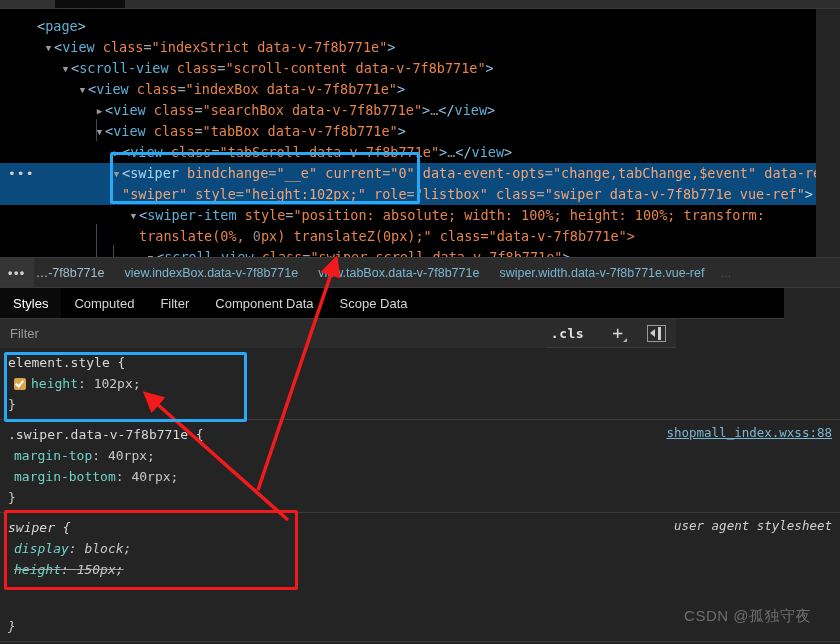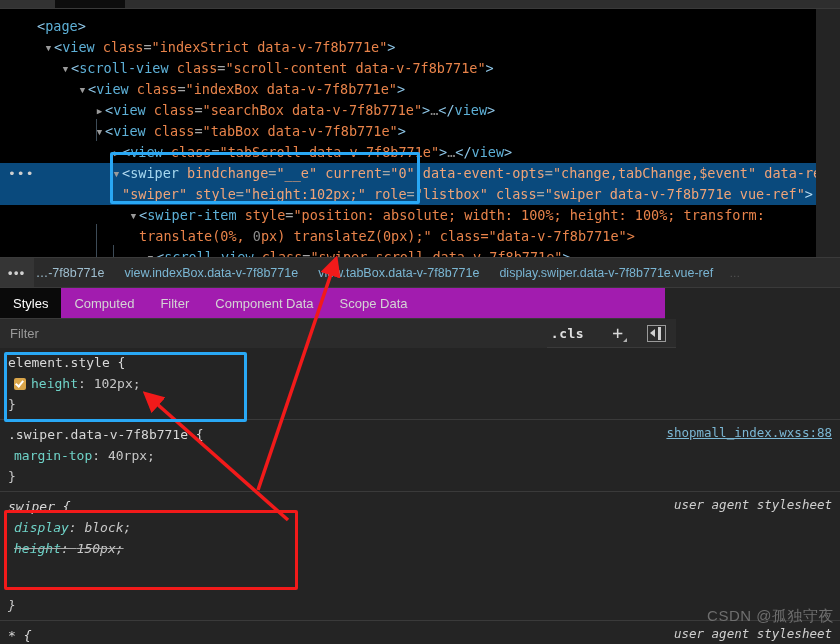--- a/index.html
+++ b/index.html
@@ -127,22 +127,22 @@
     flex: 0 0 auto;
   }
   .crumb.first { color: #9fbfd0; padding-left: 2px; }
   .crumb.active { background: #2b2b2b; color: #79b4d2; }
   .crumb-tail { color:#555; padding-left:6px; font-size:11px; }
 
   
   .paneltabs {
     position: absolute;
     top: 288px; left: 0;
-    width: 665px; height: 31px;
-    background: #a21caf;
+    width: 784px; height: 31px;
+    background: #000000;
     border-bottom: 1px solid #3a3a3a;
     display: flex; align-items: stretch;
     font-family: "Liberation Sans", sans-serif;
     font-size: 13px;
   }
   .ptab {
     display:flex; align-items:center;
     padding: 0 13px;
     color: #d4d4d4;
     cursor: default;
@@ -274,21 +274,21 @@
   .anno-box {
     position: absolute;
     border: 3px solid #29a8f5;
     border-radius: 2px;
     pointer-events: none;
   }
   .anno-box.red { border-color: #f21a1a; }
 
   .watermark {
     position: absolute;
-    right: 6px; bottom: 18px;
+    right: 29px; bottom: 18px;
     color: #6e6e6e;
     font-family: "Liberation Sans", sans-serif;
     font-size: 15px;
     letter-spacing: 0.5px;
   }
 </style>
 </head>
 <body>
 
 <div id="app">
@@ -315,21 +315,21 @@
       <div class="guide" style="left: 96px; top: 215px; height: 42px;"></div>
       <div class="guide" style="left: 96px; top: 110px; height: 22px;"></div>
       <div class="guide" style="left: 113px; top: 236px; height: 22px;"></div>
     </div>
 
   <div class="crumbbar" id="crumbbar">
       <div class="crumb-more">•••</div>
       <div class="crumb first">…-7f8b771e</div>
       <div class="crumb">view.indexBox.data-v-7f8b771e</div>
       <div class="crumb">view.tabBox.data-v-7f8b771e</div>
-      <div class="crumb active">display.swiper.data-v-7f8b771e.vue-ref</div>
+      <div class="crumb active">swiper.width.data-v-7f8b771e.vue-ref</div>
       <div class="crumb-tail">…</div>
     </div>
 
   <div class="paneltabs" id="paneltabs">
       <div class="ptab active">Styles</div>
       <div class="ptab">Computed</div>
       <div class="ptab">Filter</div>
       <div class="ptab">Component Data</div>
       <div class="ptab">Scope Data</div>
     </div>
@@ -352,20 +352,21 @@
   <div class="stylesarea" id="stylesarea">
       <div class="rule">
         <div class="cssline"><span class="sel-name">element.style {</span></div>
         <div class="cssline indent"><span class="chk"></span><span><span class="prop">height</span><span class="val">: </span><span class="val">102px</span><span class="val">;</span></span></div>
         <div class="cssline">}</div>
       </div>
       <div class="rule">
         <div class="src">shopmall_index.wxss:88</div>
         <div class="cssline"><span class="sel-name">.swiper.data-v-7f8b771e {</span></div>
         <div class="cssline indent"><span><span class="prop">margin-top</span><span class="val">: </span><span class="val">40rpx</span><span class="val">;</span></span></div>
+        <div class="cssline indent"><span><span class="prop">margin-bottom</span><span class="val">: </span><span class="val">40rpx</span><span class="val">;</span></span></div>
         <div class="cssline">}</div>
       </div>
       <div class="rule">
         <div class="ua">user agent stylesheet</div>
         <div class="cssline"><span class="sel-name italic">swiper {</span></div>
         <div class="cssline indent"><span class="italic"><span class="prop">display</span><span class="val">: </span><span class="val">block</span><span class="val">;</span></span></div>
         <div class="cssline indent"><span class="italic strike"><span class="prop">height</span><span class="val">: </span><span class="val">150px</span><span class="val">;</span></span></div>
         <div class="cssline italic">}</div>
       </div>
       <div class="rule">

